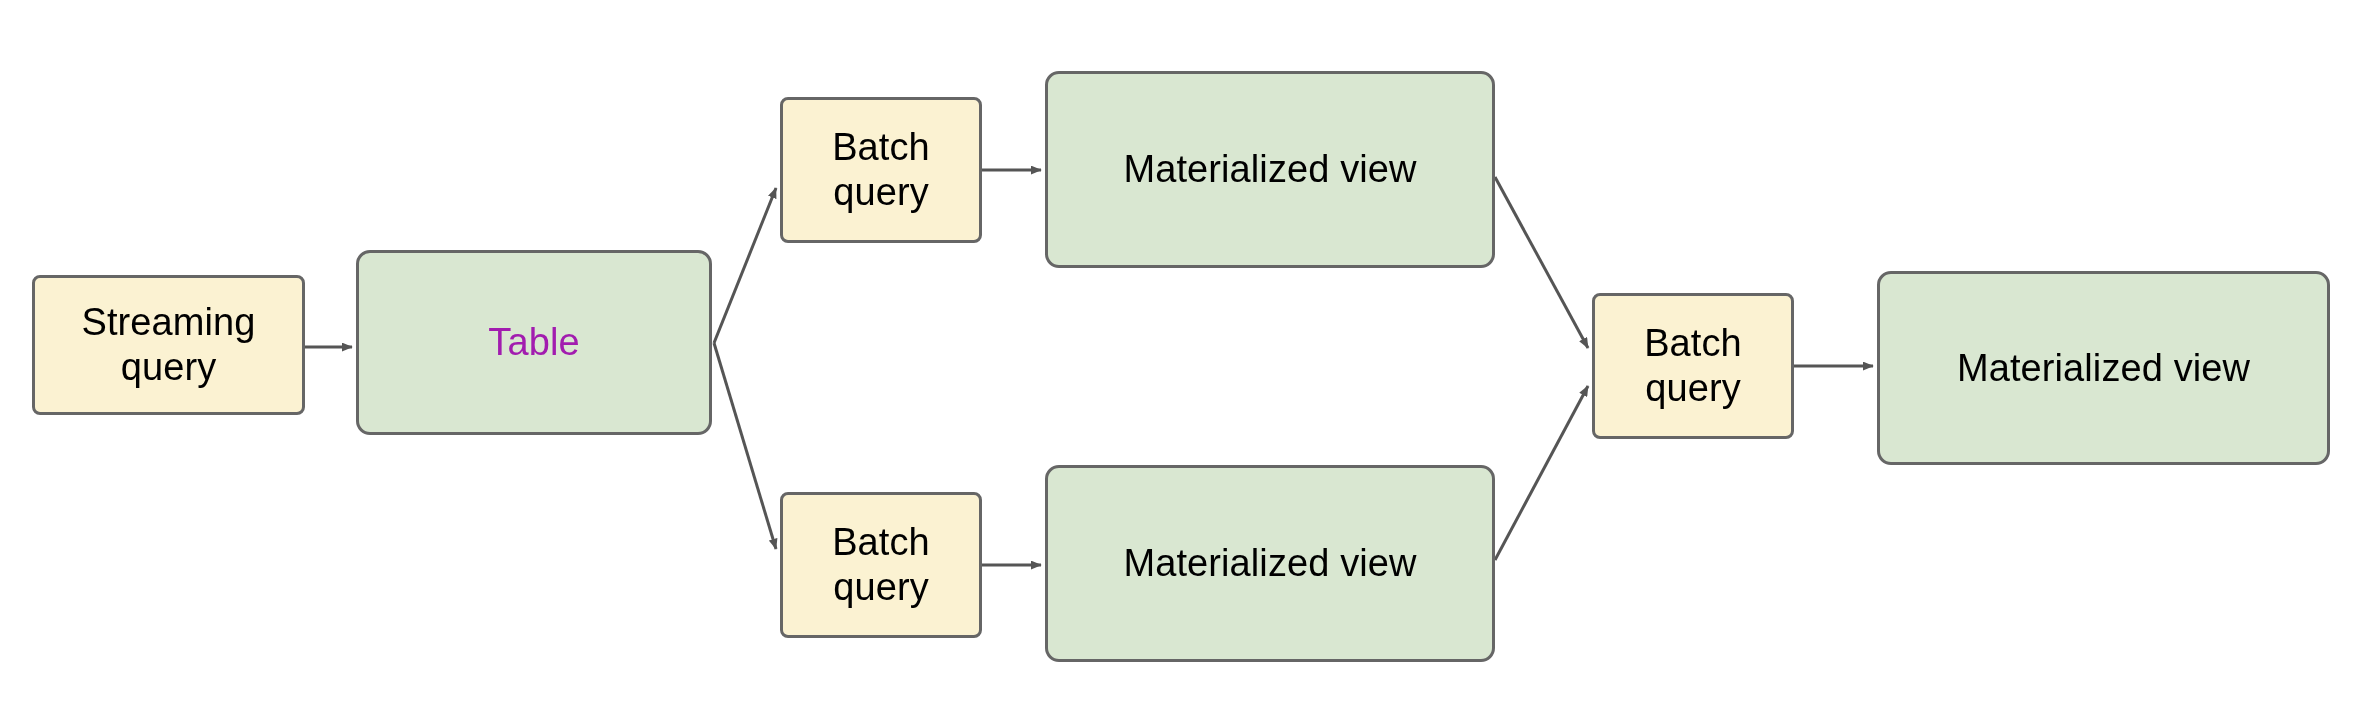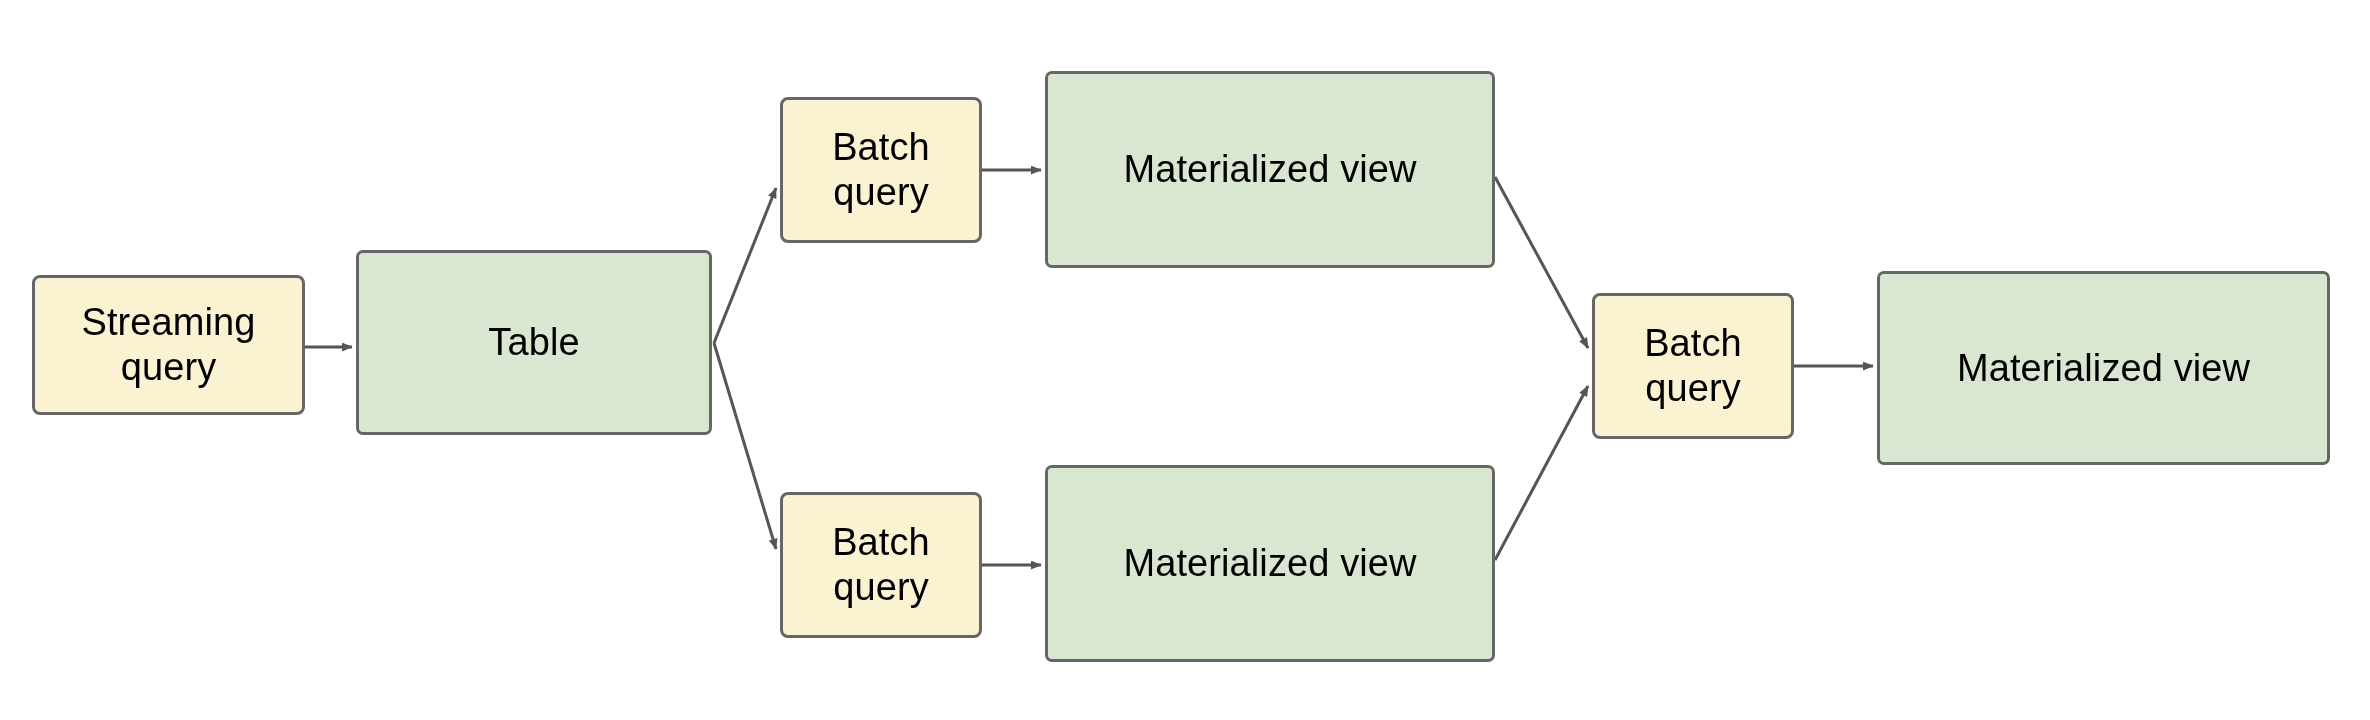--- a/index.html
+++ b/index.html
@@ -40,21 +40,21 @@
     letter-spacing: 0.1px;
     border: 3px solid #666666;
     z-index: 2;
   }
   .node-process {
     background: #fbf2d2;
     border-radius: 8px;
   }
   .node-store {
     background: #d9e7d1;
-    border-radius: 7px;
+    border-radius: 14px;
     text-align: center;
   }
   .node-label {
     display: block;
     white-space: pre-line;
     padding: 0 6px;
   }
 </style>
 </head>
 <body>
@@ -77,21 +77,21 @@
         <line x1="1495" y1="560" x2="1588" y2="386" stroke="#555555"></line>
         <line x1="1794" y1="366" x2="1873" y2="366" stroke="#555555"></line>
       </g>
   </svg>
 
   <div id="node-layer">
       <div class="node node-process" style="left: 32px; top: 275px; width: 273px; height: 140px; background: rgb(251, 242, 210); border-color: rgb(102, 102, 102); color: rgb(0, 0, 0);">
         <span class="node-label">Streaming
 query</span>
       </div>
-      <div class="node node-store" style="left: 356px; top: 250px; width: 356px; height: 185px; background: rgb(217, 231, 209); border-color: rgb(102, 102, 102); color: #000000;">
+      <div class="node node-store" style="left: 356px; top: 250px; width: 356px; height: 185px; background: rgb(217, 231, 209); border-color: rgb(102, 102, 102); color: #a21caf;">
         <span class="node-label">Table</span>
       </div>
       <div class="node node-process" style="left: 780px; top: 97px; width: 202px; height: 146px; background: rgb(251, 242, 210); border-color: rgb(102, 102, 102); color: rgb(0, 0, 0);">
         <span class="node-label">Batch
 query</span>
       </div>
       <div class="node node-store" style="left: 1045px; top: 71px; width: 450px; height: 197px; background: rgb(217, 231, 209); border-color: rgb(102, 102, 102); color: rgb(0, 0, 0);">
         <span class="node-label">Materialized view</span>
       </div>
       <div class="node node-process" style="left: 780px; top: 492px; width: 202px; height: 146px; background: rgb(251, 242, 210); border-color: rgb(102, 102, 102); color: rgb(0, 0, 0);">

